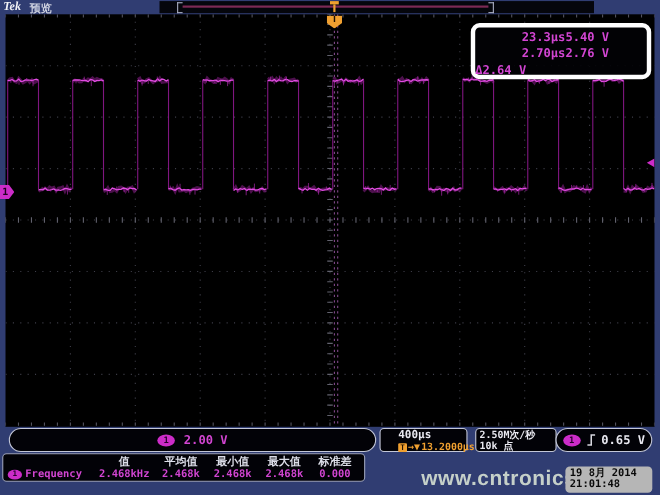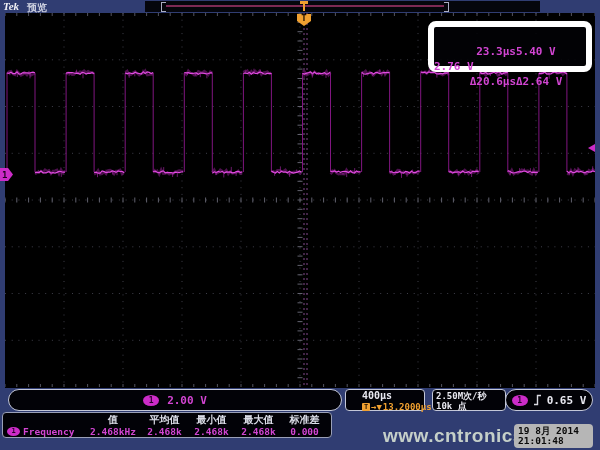--- a/index.html
+++ b/index.html
@@ -33,22 +33,22 @@
   
   .ch-ground{
     position:absolute;left:0;top:168px;width:13px;height:13px;background:#cc2cc8;
     clip-path:polygon(0 0,62% 0,100% 50%,62% 100%,0 100%);
     display:flex;align-items:center;font:bold 9px "DejaVu Sans Mono",monospace;color:#20001f;
     padding-left:2px;box-sizing:border-box;z-index:3;
   }
   
   .cursor-box{
     position:absolute;left:428px;top:21px;width:164px;height:51px;
-    background:rgba(2,2,6,0.88);border:6px solid #ffffff;border-radius:8px;
-    box-sizing:border-box;padding-top:18px;z-index:4;
+    background:rgba(2,2,6,0.88);border:4px solid #ffffff;border-radius:8px;
+    box-sizing:border-box;padding-top:2px;z-index:4;
   }
   .cur-row{display:flex;height:15px;line-height:15px;font:bold 11px "DejaVu Sans Mono",monospace;color:#d245d2;}
   .cur-time{width:82px;text-align:right;}
   .cur-volt{width:70px;text-align:left;}
   
   .bbox{position:absolute;top:389px;height:22px;background:#020207;border:1px solid #c3c7d8;box-sizing:border-box;z-index:4;}
   .ch-bar{left:8px;width:334px;border-radius:11px;display:flex;align-items:center;justify-content:center;gap:8px;}
   .ch-scale{font:bold 11px "DejaVu Sans Mono",monospace;color:#d245d2;}
   .badge{
     display:inline-flex;align-items:center;justify-content:center;
@@ -474,24 +474,24 @@
   <div class="ch-ground">
     <span>1</span>
   </div>
 
   <div class="cursor-box">
     <div class="cur-row">
       <span class="cur-time">23.3µs</span>
       <span class="cur-volt">5.40 V</span>
     </div>
     <div class="cur-row">
+      <span class="cur-time">2.70µs</span>
       <span class="cur-volt">2.76 V</span>
     </div>
     <div class="cur-row">
-      <span class="cur-time">Δ20.6µs</span>
       <span class="cur-volt">Δ2.64 V</span>
     </div>
   </div>
 
   <div class="bbox ch-bar">
     <span class="badge">1</span>
     <span class="ch-scale">2.00 V</span>
   </div>
 
   <div class="bbox horiz-box">

